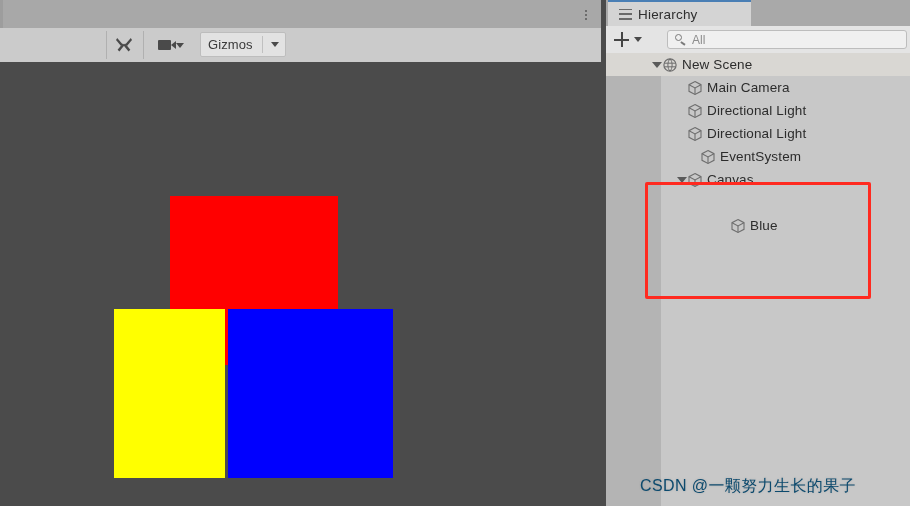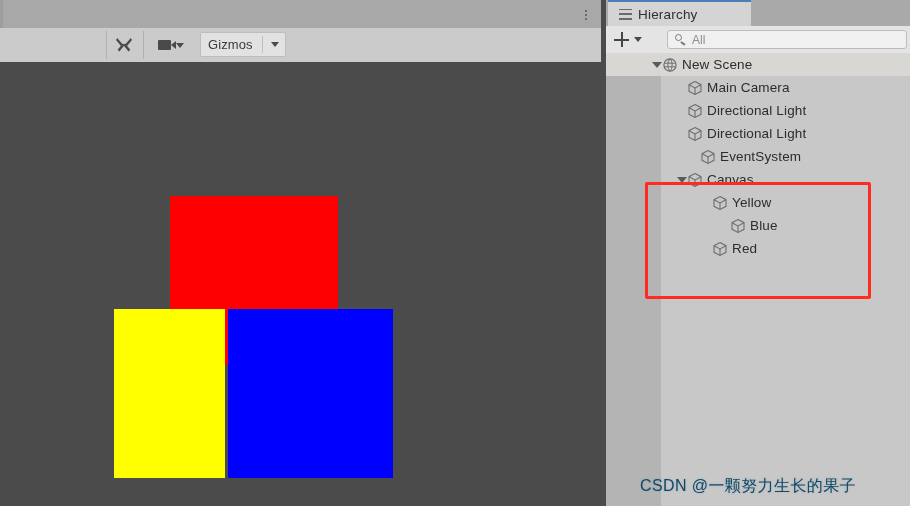--- a/index.html
+++ b/index.html
@@ -544,55 +544,31 @@
           </span>
           <span class="node-icon">
             <svg width="16" height="16" viewBox="0 0 16 16">
               <path d="M8 1.6 L14 4.7 L14 11.3 L8 14.4 L2 11.3 L2 4.7 Z" fill="none" stroke="#6e6e6e" stroke-width="1.1"></path>
               <path d="M2 4.7 L8 7.9 L14 4.7" fill="none" stroke="#6e6e6e" stroke-width="1.1"></path>
               <path d="M8 7.9 L8 14.4" fill="none" stroke="#6e6e6e" stroke-width="1.1"></path>
             </svg>
           </span>
           <span class="node-label">Canvas</span>
         </div>
-        <div class="tree-row" style="top: 138px;">
+        <div class="tree-row" style="top: 161px; padding-left: 18px;">
           <span style="display: inline-block; flex: 0 0 auto; width: 95px;"></span>
           <span class="disc"></span>
           <span class="node-icon">
             <svg width="16" height="16" viewBox="0 0 16 16">
               <path d="M8 1.6 L14 4.7 L14 11.3 L8 14.4 L2 11.3 L2 4.7 Z" fill="none" stroke="#6e6e6e" stroke-width="1.1"></path>
               <path d="M2 4.7 L8 7.9 L14 4.7" fill="none" stroke="#6e6e6e" stroke-width="1.1"></path>
               <path d="M8 7.9 L8 14.4" fill="none" stroke="#6e6e6e" stroke-width="1.1"></path>
             </svg>
           </span>
-          <span class="node-label">Yellow</span>
-        </div>
-        <div class="tree-row" style="top: 161px; padding-left: 18px;">
-          <span style="display: inline-block; flex: 0 0 auto; width: 95px;"></span>
-          <span class="disc"></span>
-          <span class="node-icon">
-            <svg width="16" height="16" viewBox="0 0 16 16">
-              <path d="M8 1.6 L14 4.7 L14 11.3 L8 14.4 L2 11.3 L2 4.7 Z" fill="none" stroke="#6e6e6e" stroke-width="1.1"></path>
-              <path d="M2 4.7 L8 7.9 L14 4.7" fill="none" stroke="#6e6e6e" stroke-width="1.1"></path>
-              <path d="M8 7.9 L8 14.4" fill="none" stroke="#6e6e6e" stroke-width="1.1"></path>
-            </svg>
-          </span>
           <span class="node-label">Blue</span>
-        </div>
-        <div class="tree-row" style="top: 184px;">
-          <span style="display: inline-block; flex: 0 0 auto; width: 95px;"></span>
-          <span class="disc"></span>
-          <span class="node-icon">
-            <svg width="16" height="16" viewBox="0 0 16 16">
-              <path d="M8 1.6 L14 4.7 L14 11.3 L8 14.4 L2 11.3 L2 4.7 Z" fill="none" stroke="#6e6e6e" stroke-width="1.1"></path>
-              <path d="M2 4.7 L8 7.9 L14 4.7" fill="none" stroke="#6e6e6e" stroke-width="1.1"></path>
-              <path d="M8 7.9 L8 14.4" fill="none" stroke="#6e6e6e" stroke-width="1.1"></path>
-            </svg>
-          </span>
-          <span class="node-label">Red</span>
         </div>
       </div>
   </div>
 
   <div class="annot-box" style="left: 645px; top: 182px; width: 226px; height: 117px; border-color: rgb(255, 42, 32);"></div>
 
   <div class="watermark">CSDN @一颗努力生长的果子</div>
 </div>
 
 </body></html>

